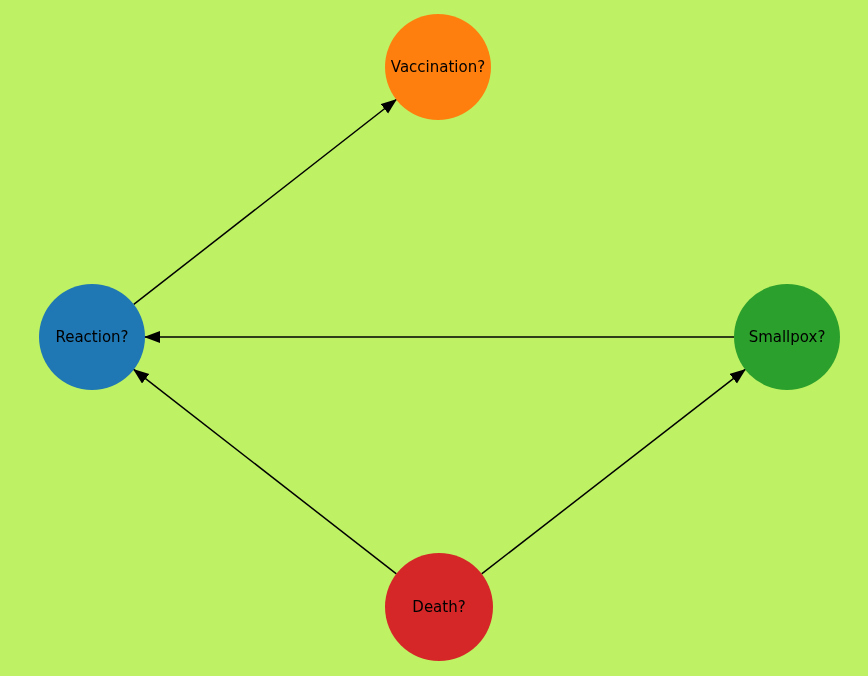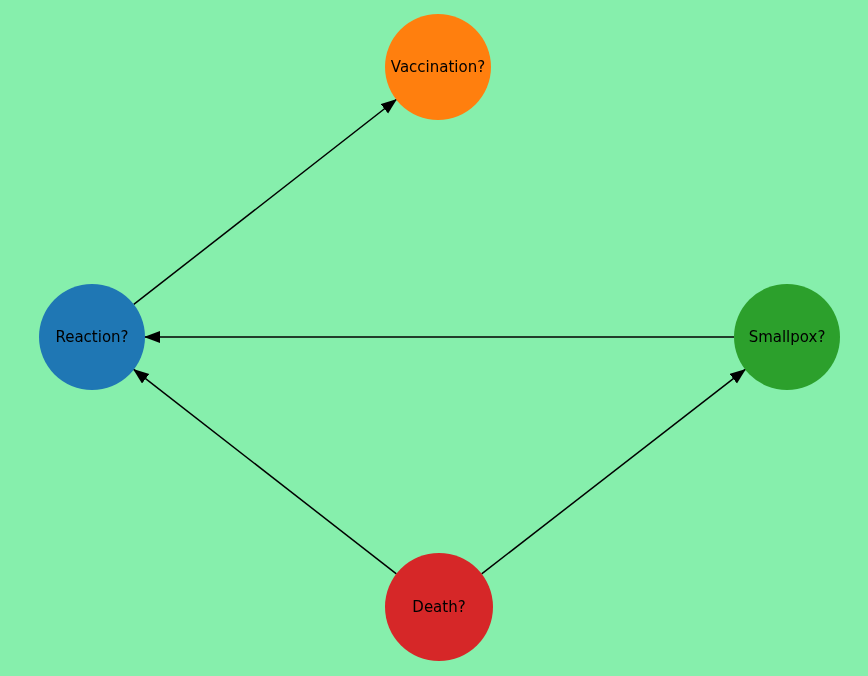--- a/index.html
+++ b/index.html
@@ -4,21 +4,21 @@
 <style>
   html, body {
     margin: 0;
     padding: 0;
     background: #ffffff;
   }
   .canvas-wrap {
     position: relative;
     width: 868px;
     height: 676px;
-    background: #86efac;
+    background: #bef264;
     overflow: hidden;
     font-family: "DejaVu Sans", sans-serif;
   }
   svg text {
     font-family: "DejaVu Sans", sans-serif;
     font-size: 15px;
     fill: #000000;
   }
   .edge-line {
     stroke: #000000;

